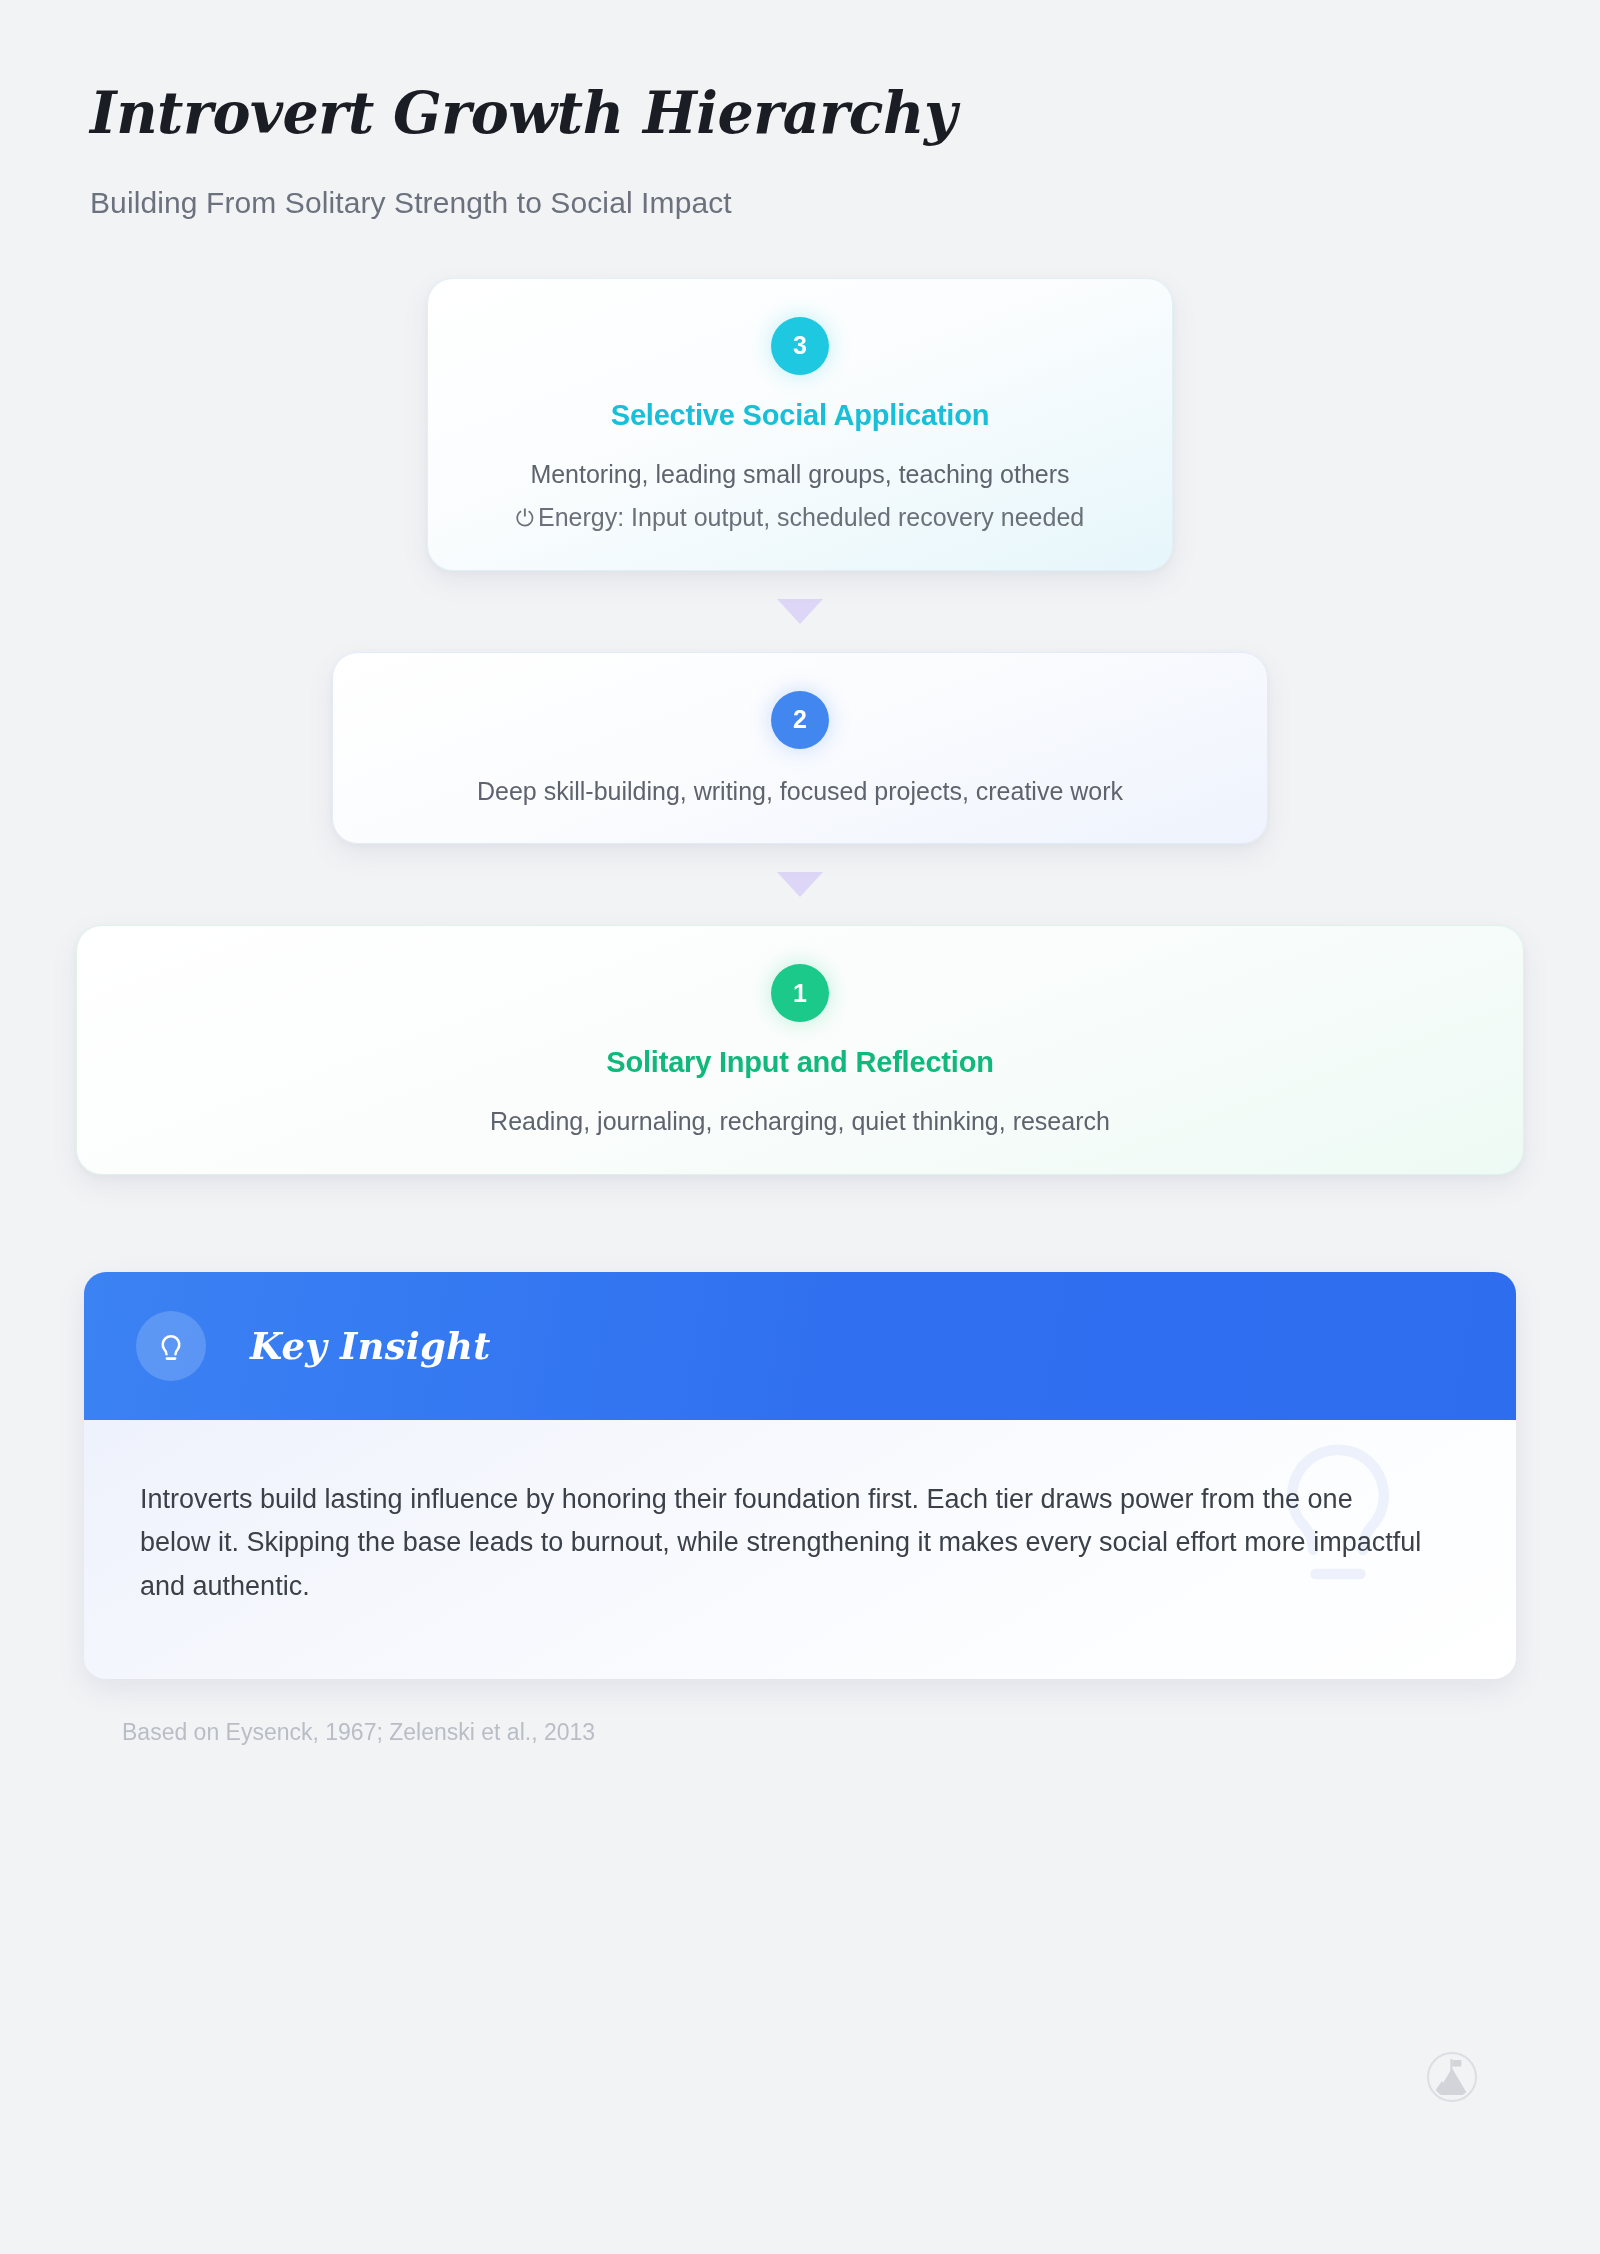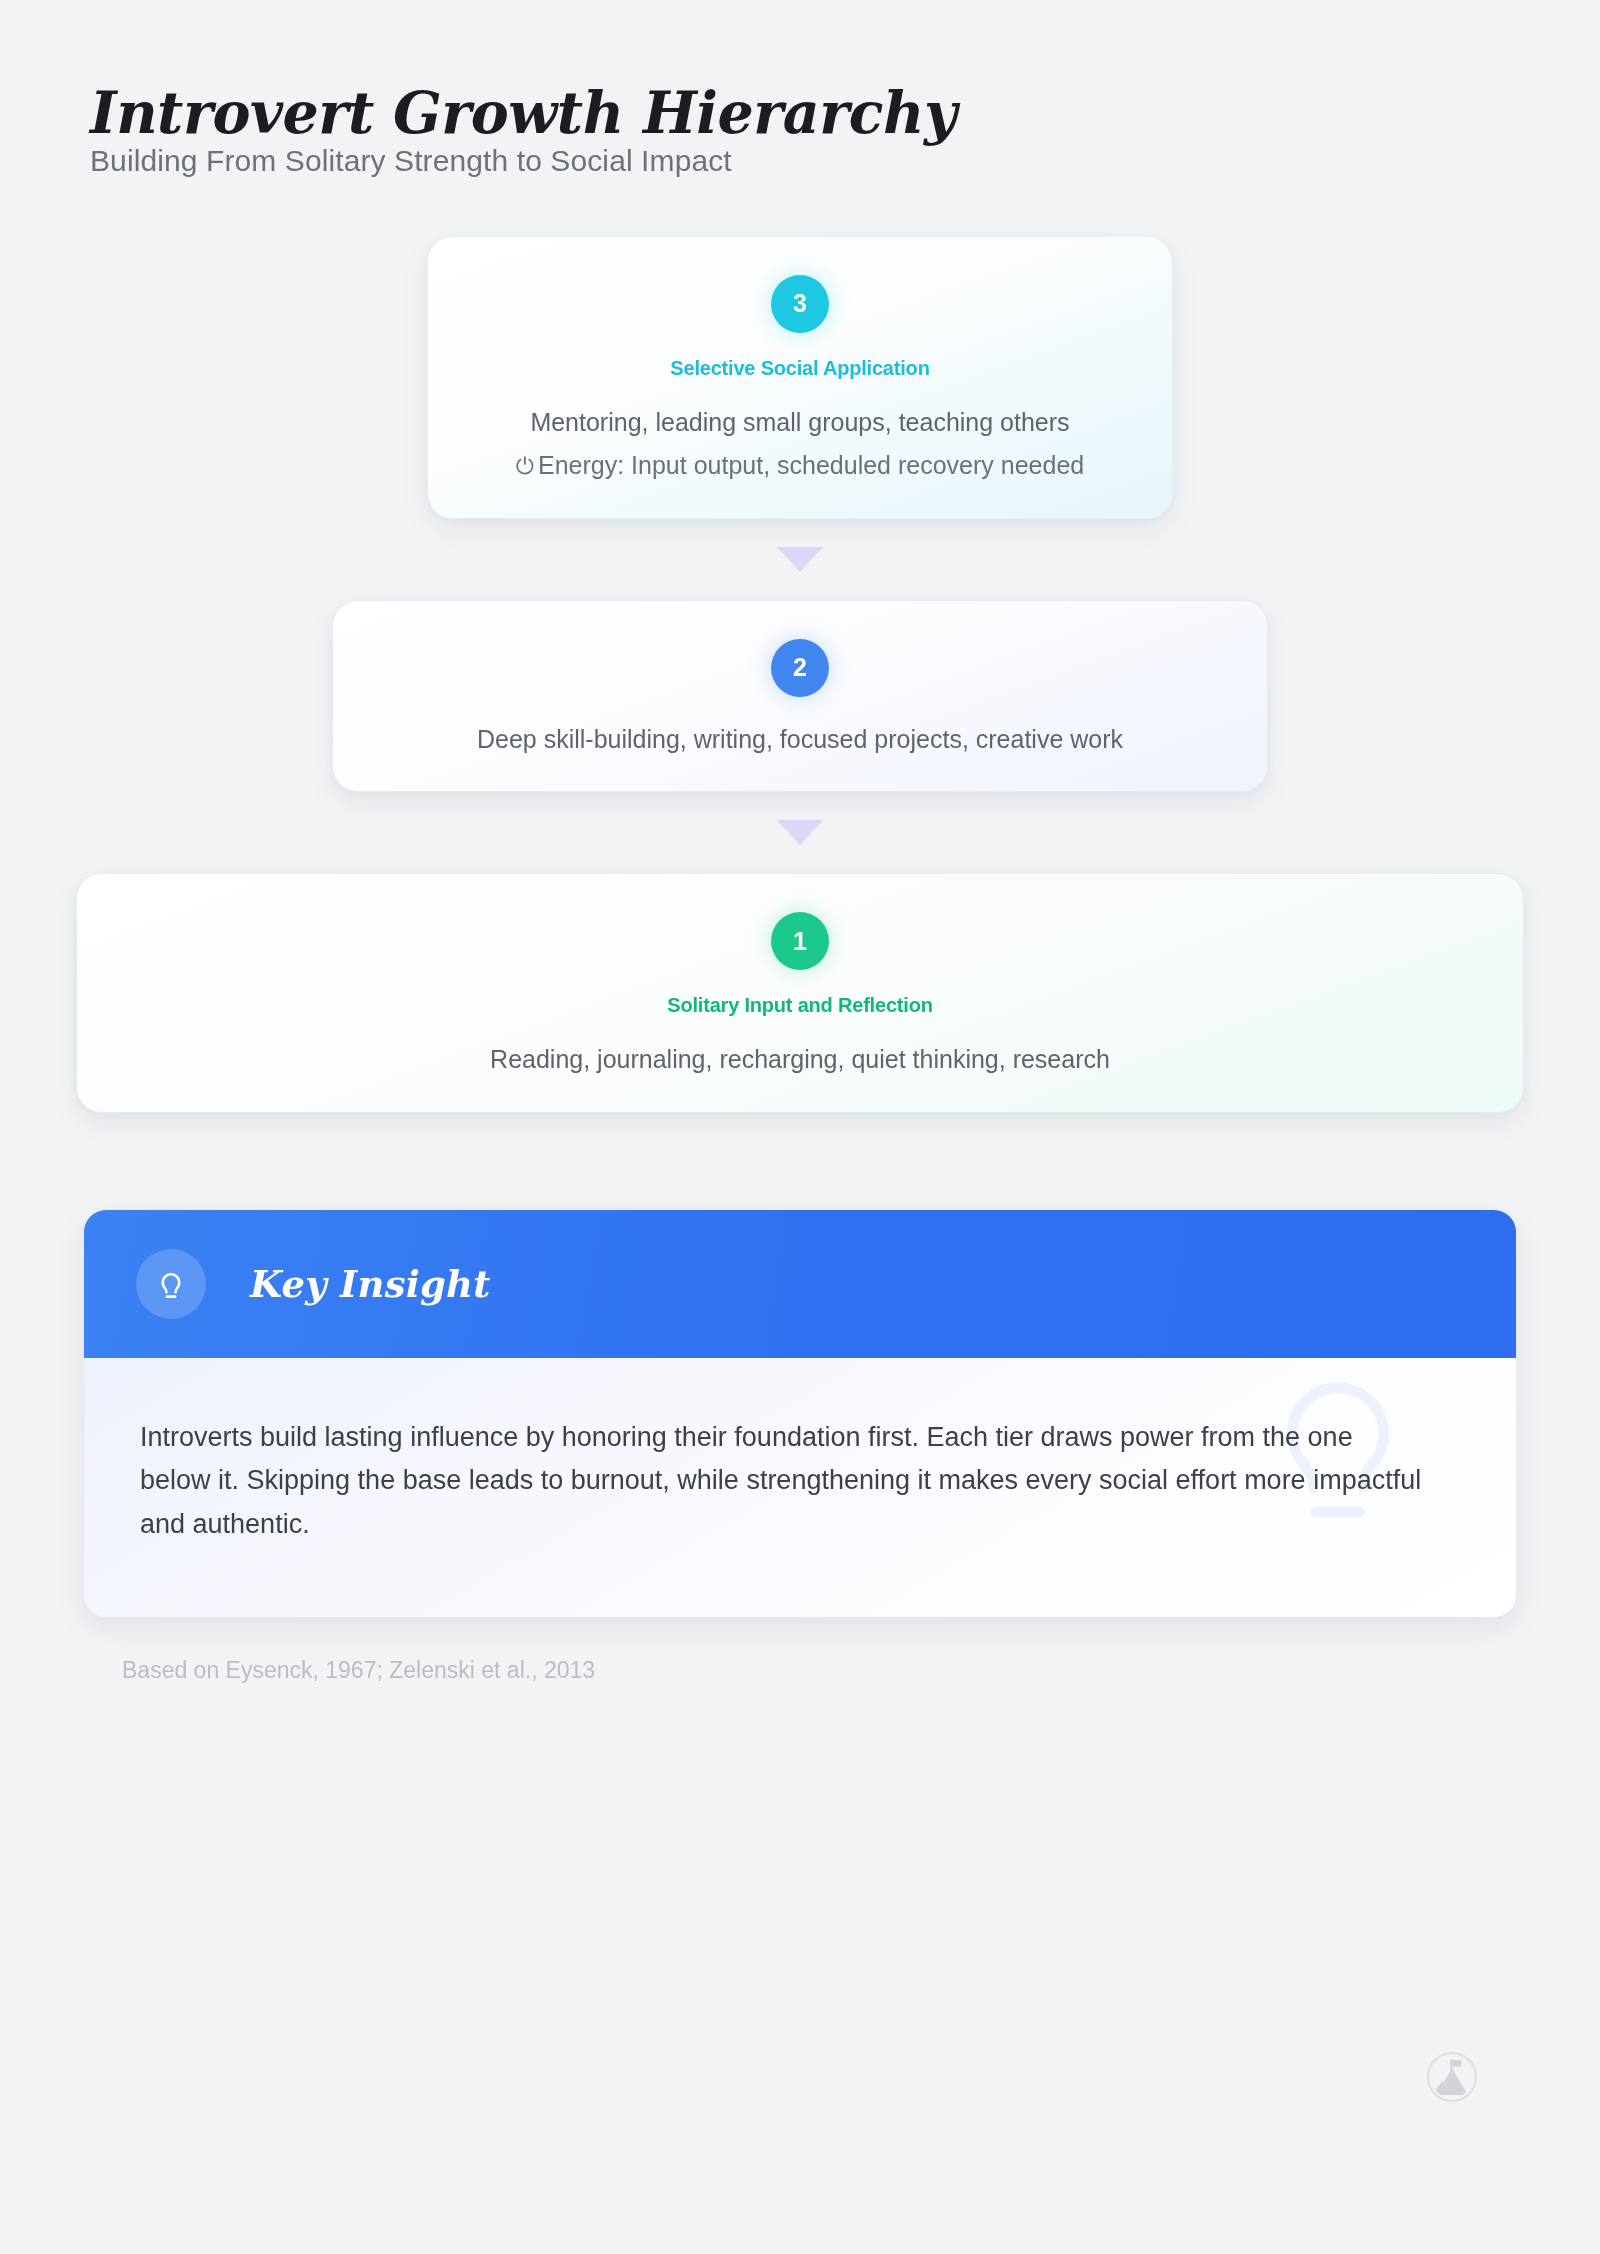--- a/index.html
+++ b/index.html
@@ -27,20 +27,21 @@
     font-family: "DejaVu Serif", "Liberation Serif", serif;
     font-style: italic;
     font-weight: 700;
     font-size: 57px;
     letter-spacing: -0.5px;
     color: #1b1d24;
     line-height: 1.08;
   }
 
   .subtitle {
+    margin-top: 42px;
     font-size: 30px;
     font-weight: 400;
     color: #6c717e;
     letter-spacing: 0.1px;
   }
 
   
   .tiers {
     margin-top: 58px;
     display: flex;
@@ -85,21 +86,21 @@
     font-size: 25px;
     font-weight: 700;
     line-height: 1;
   }
   .badge-3 { background: #1ec8e0; box-shadow: 0 0 22px rgba(30,200,224,0.28); }
   .badge-2 { background: #4287f0; box-shadow: 0 0 22px rgba(66,135,240,0.28); }
   .badge-1 { background: #1bc98a; box-shadow: 0 0 22px rgba(27,201,138,0.28); }
 
   .tier-title {
     margin-top: 24px;
-    font-size: 20px;
+    font-size: 29px;
     font-weight: 700;
     letter-spacing: -0.2px;
   }
   .t3 { color: #17bfd8; }
   .t2 { color: #3d83ef; }
   .t1 { color: #11b87c; }
 
   .tier-desc {
     margin-top: 25px;
     font-size: 25px;

